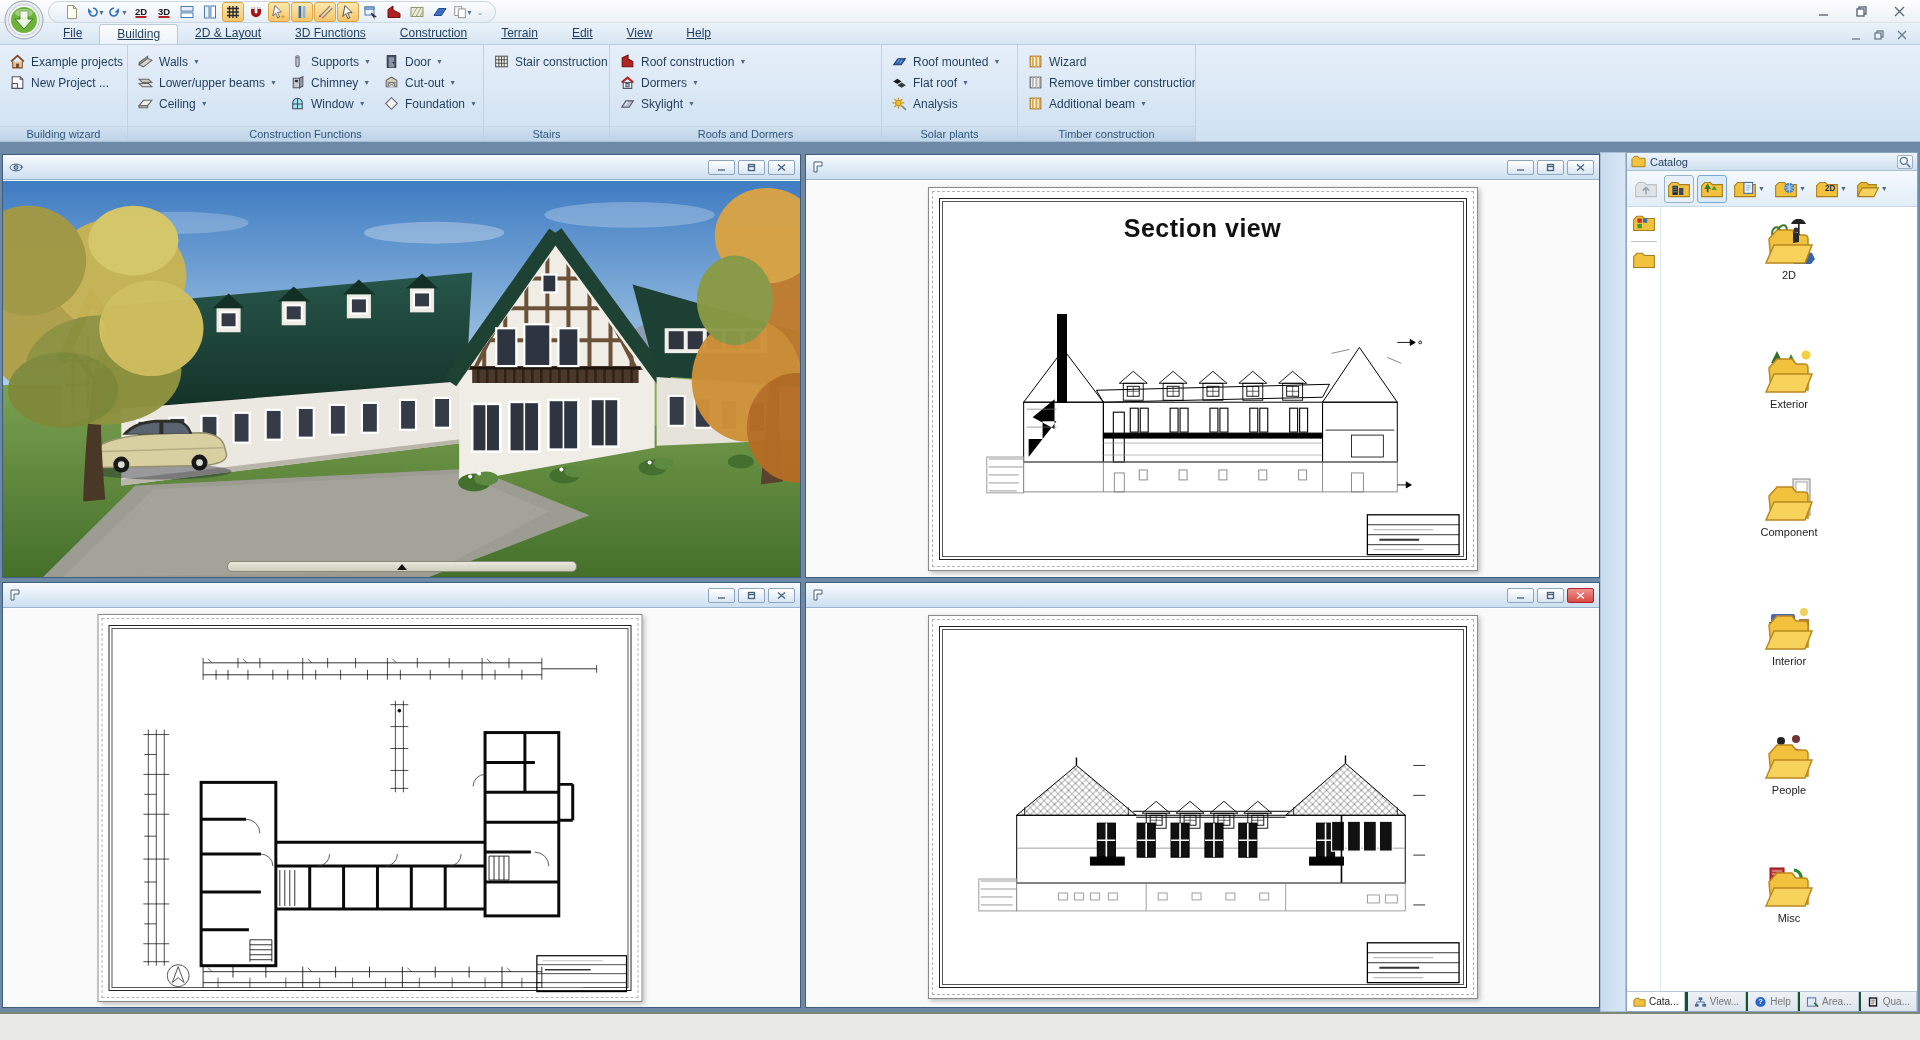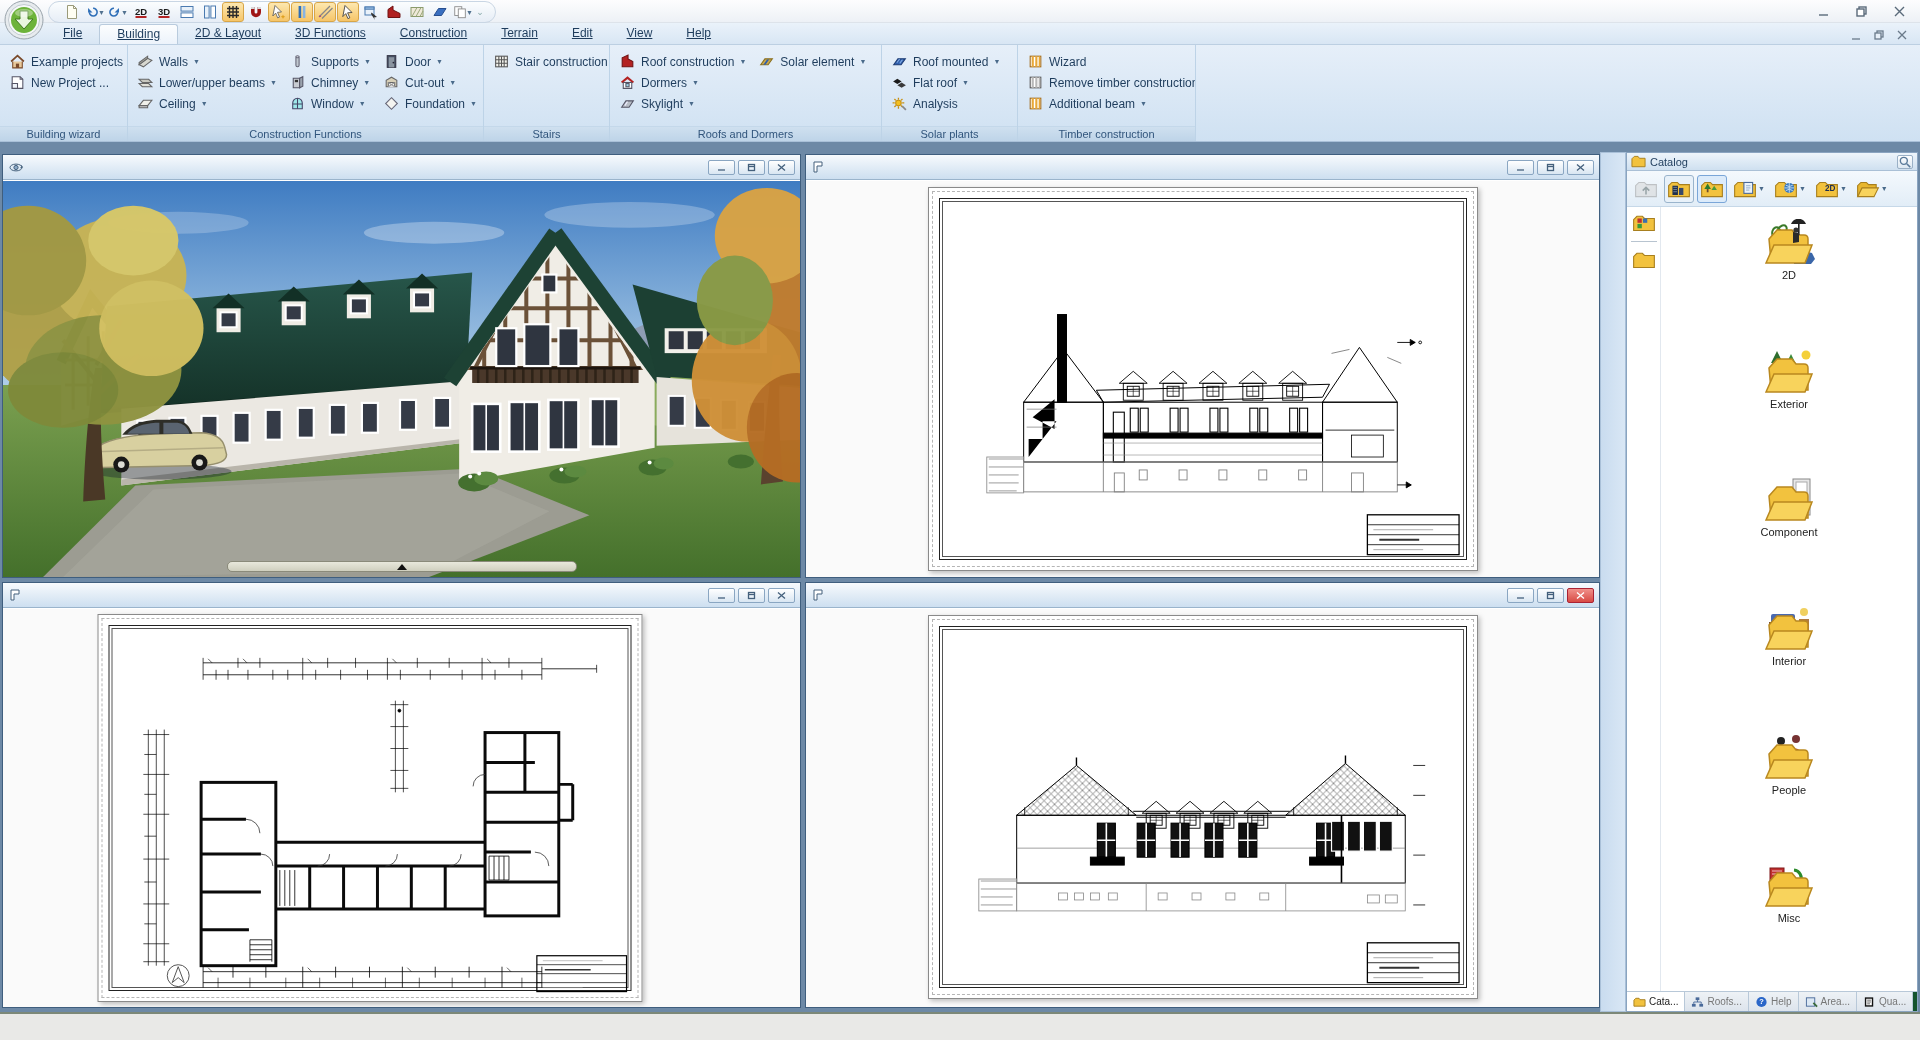--- a/index.html
+++ b/index.html
@@ -102,21 +102,21 @@
   .cat-tool.disabled { opacity:.55; }
   #catalog-body { flex:1; display:flex; overflow:hidden; }
   #catalog-side { width:34px; border-right:1px solid #e2e8ef; display:flex; flex-direction:column;
     align-items:center; padding-top:6px; gap:4px; }
   #catalog-side .sideico { width:24px; height:20px; cursor:pointer; }
   #catalog-side .divider { width:26px; border-top:1px solid #b8c4d0; margin:4px 0; }
   #catalog-items { flex:1; display:flex; flex-direction:column; align-items:center; padding-top:12px; }
   .cat-item { height:130px; display:flex; flex-direction:column; align-items:center; cursor:pointer; }
   .cat-item svg { width:52px; height:48px; }
   .cat-item .lbl { font-size:11px; color:#222; margin-top:2px; }
-  #catalog-tabs { height:20px; background:#14532d; border-top:1px solid #b8c8d8; display:flex; align-items:flex-start; }
+  #catalog-tabs { height:20px; background:#14532d; border-top:1px solid #b8c8d8; display:flex; align-items:flex-start;justify-content:space-between; }
   .cat-tab { height:19px; display:flex; align-items:center; gap:3px; padding:0 6px; font-size:10px;
     color:#777; border-right:1px solid #b8c8d8; background:linear-gradient(#eef2f6,#dde4ec); cursor:pointer; white-space:nowrap; }
   .cat-tab.active { background:#fff; color:#222; }
   .cat-tab svg { width:13px; height:12px; }
 
   #statusbar { position:absolute; left:0; top:1012px; width:1920px; height:28px;
     background:#e9e9e7; border-top:2px solid #7c8878; }
 </style>
 </head>
 <body>
@@ -435,30 +435,20 @@
                 </svg>
                 <span>Dormers</span>
                 <span class="dd">▼</span>
               </div>
               <div class="ritem">
                 <svg viewBox="0 0 16 16">
                   <path d="M2.5 11.5l4-6h7l-4 6z" fill="#b8bec6" stroke="#556"></path>
                   <path d="M5.5 10l2.5-3.8" stroke="#eef" fill="none"></path>
                 </svg>
                 <span>Skylight</span>
-                <span class="dd">▼</span>
-              </div>
-            </div>
-            <div class="rcol">
-              <div class="ritem">
-                <svg viewBox="0 0 16 16">
-                  <path d="M2.5 11l4-5.5h7L9.5 11z" fill="#caa84a" stroke="#8a7020"></path>
-                  <path d="M5 11l3.5-5h2L7 11z" fill="#2f5fae"></path>
-                </svg>
-                <span>Solar element</span>
                 <span class="dd">▼</span>
               </div>
             </div>
           </div>
           <div class="rlabel">Roofs and Dormers</div>
         </div>
         <div class="rgroup" style="width: 136px; justify-content: space-between;">
           <div class="rcols">
             <div class="rcol">
               <div class="ritem">
@@ -753,20 +743,21 @@
             <svg viewBox="0 0 11 9">
               <path d="M2 1.5l7 6M9 1.5l-7 6"></path>
             </svg>
           </span>
       </div>
       <div class="win-content">
         <div class="sheet" style="top:6px; width:550px; height:384px;">
           <div class="margin"></div>
             <div class="frame"></div>
             <div class="frame2"></div>
+          <div class="sheet-caption">Section view</div>
           <svg class="draw" viewBox="0 0 550 384">
             <g stroke="#000" fill="none" stroke-width="1">
 
               <polygon points="95,215 135,162 175,215"></polygon>
               <rect x="95" y="215" width="80" height="60"></rect>
               <rect x="129" y="127" width="9" height="88" fill="#000"></rect>
               <path d="M100 270 L114 252 L100 252 Z M114 252 L128 234 L114 234 Z M104 230 l22 -18 l0 30 z" fill="#000" stroke="none"></path>
               <path d="M98 222 h30 M98 240 h30" stroke="#777" stroke-width=".7"></path>
 
               <polygon points="395,215 432,160 470,215"></polygon>
@@ -1273,21 +1264,21 @@
             </svg>
             <span>Cata...</span>
           </div>
           <div class="cat-tab">
             <svg viewBox="0 0 14 12">
               <rect x="5" y="1" width="4" height="3" fill="#4a6a9a"></rect>
               <rect x="1" y="8" width="4" height="3" fill="#4a6a9a"></rect>
               <rect x="9" y="8" width="4" height="3" fill="#4a6a9a"></rect>
               <path d="M7 4v2M3 8V6h8v2" stroke="#4a6a9a" fill="none"></path>
             </svg>
-            <span>Roofs...</span>
+            <span>View...</span>
           </div>
           <div class="cat-tab">
             <svg viewBox="0 0 14 12">
               <circle cx="7" cy="6" r="5.5" fill="#2a66c8"></circle>
               <text x="7" y="8.6" font-size="8" font-weight="bold" fill="#fff" text-anchor="middle">?</text>
             </svg>
             <span>Help</span>
           </div>
           <div class="cat-tab">
             <svg viewBox="0 0 14 12">

